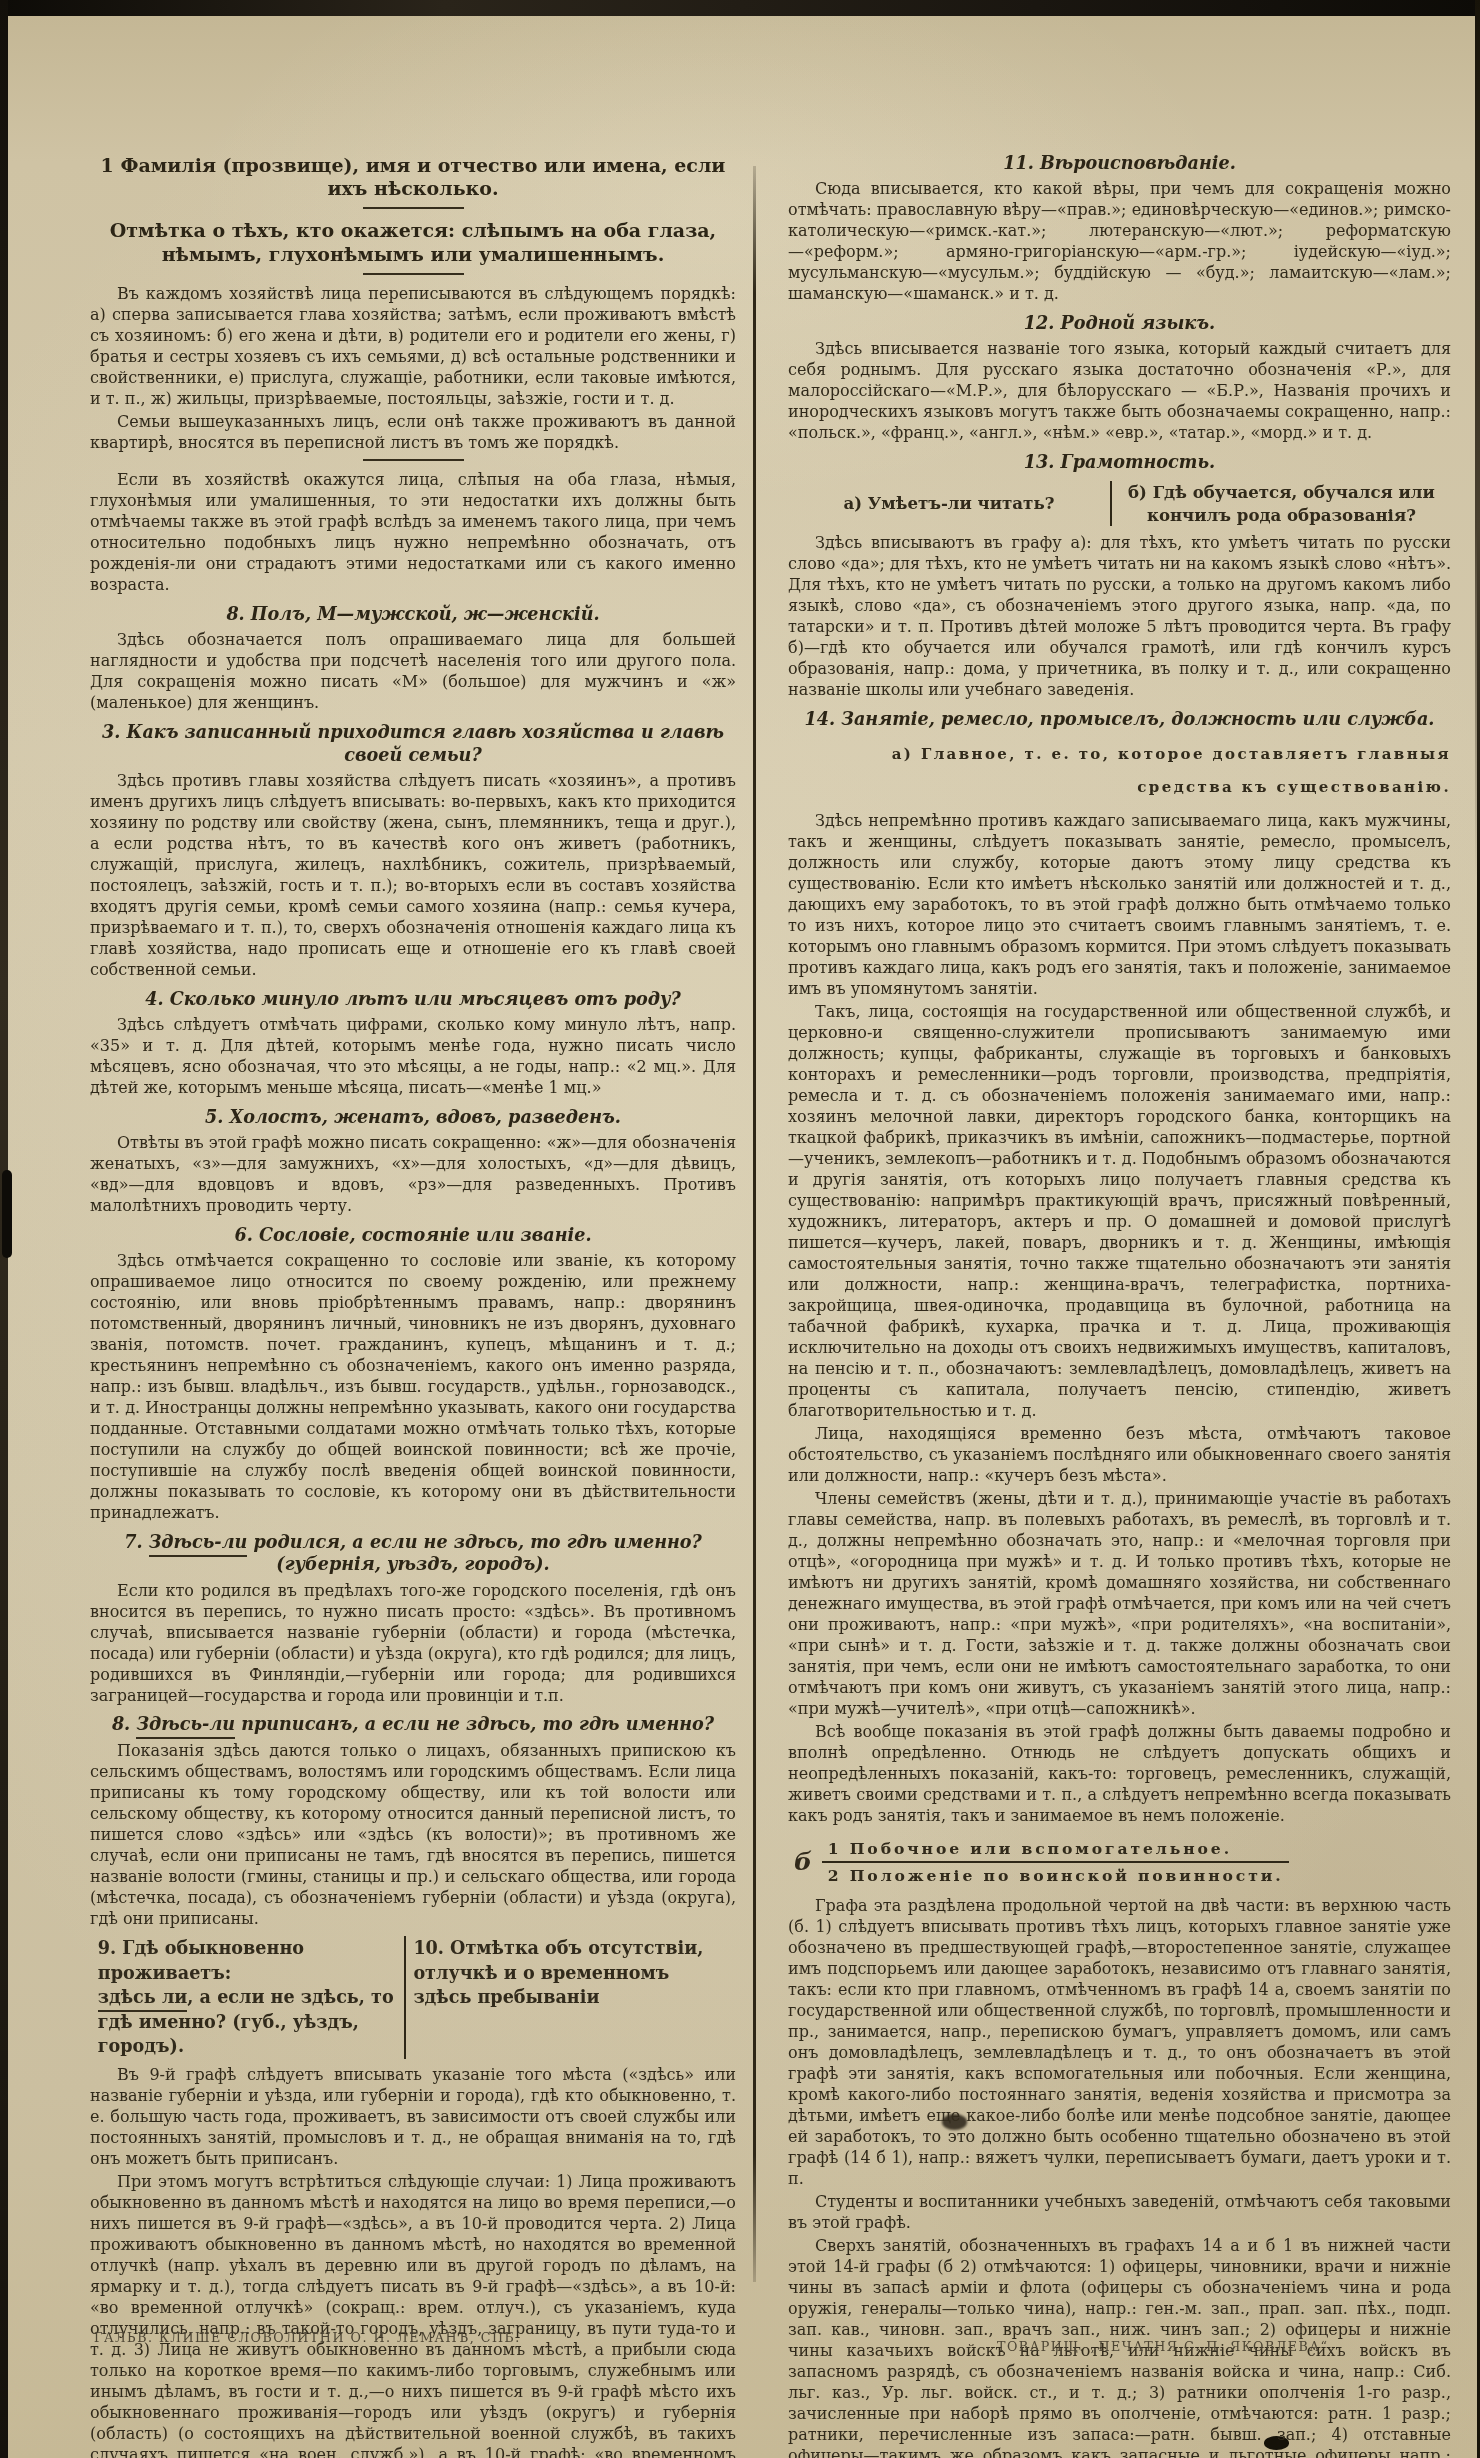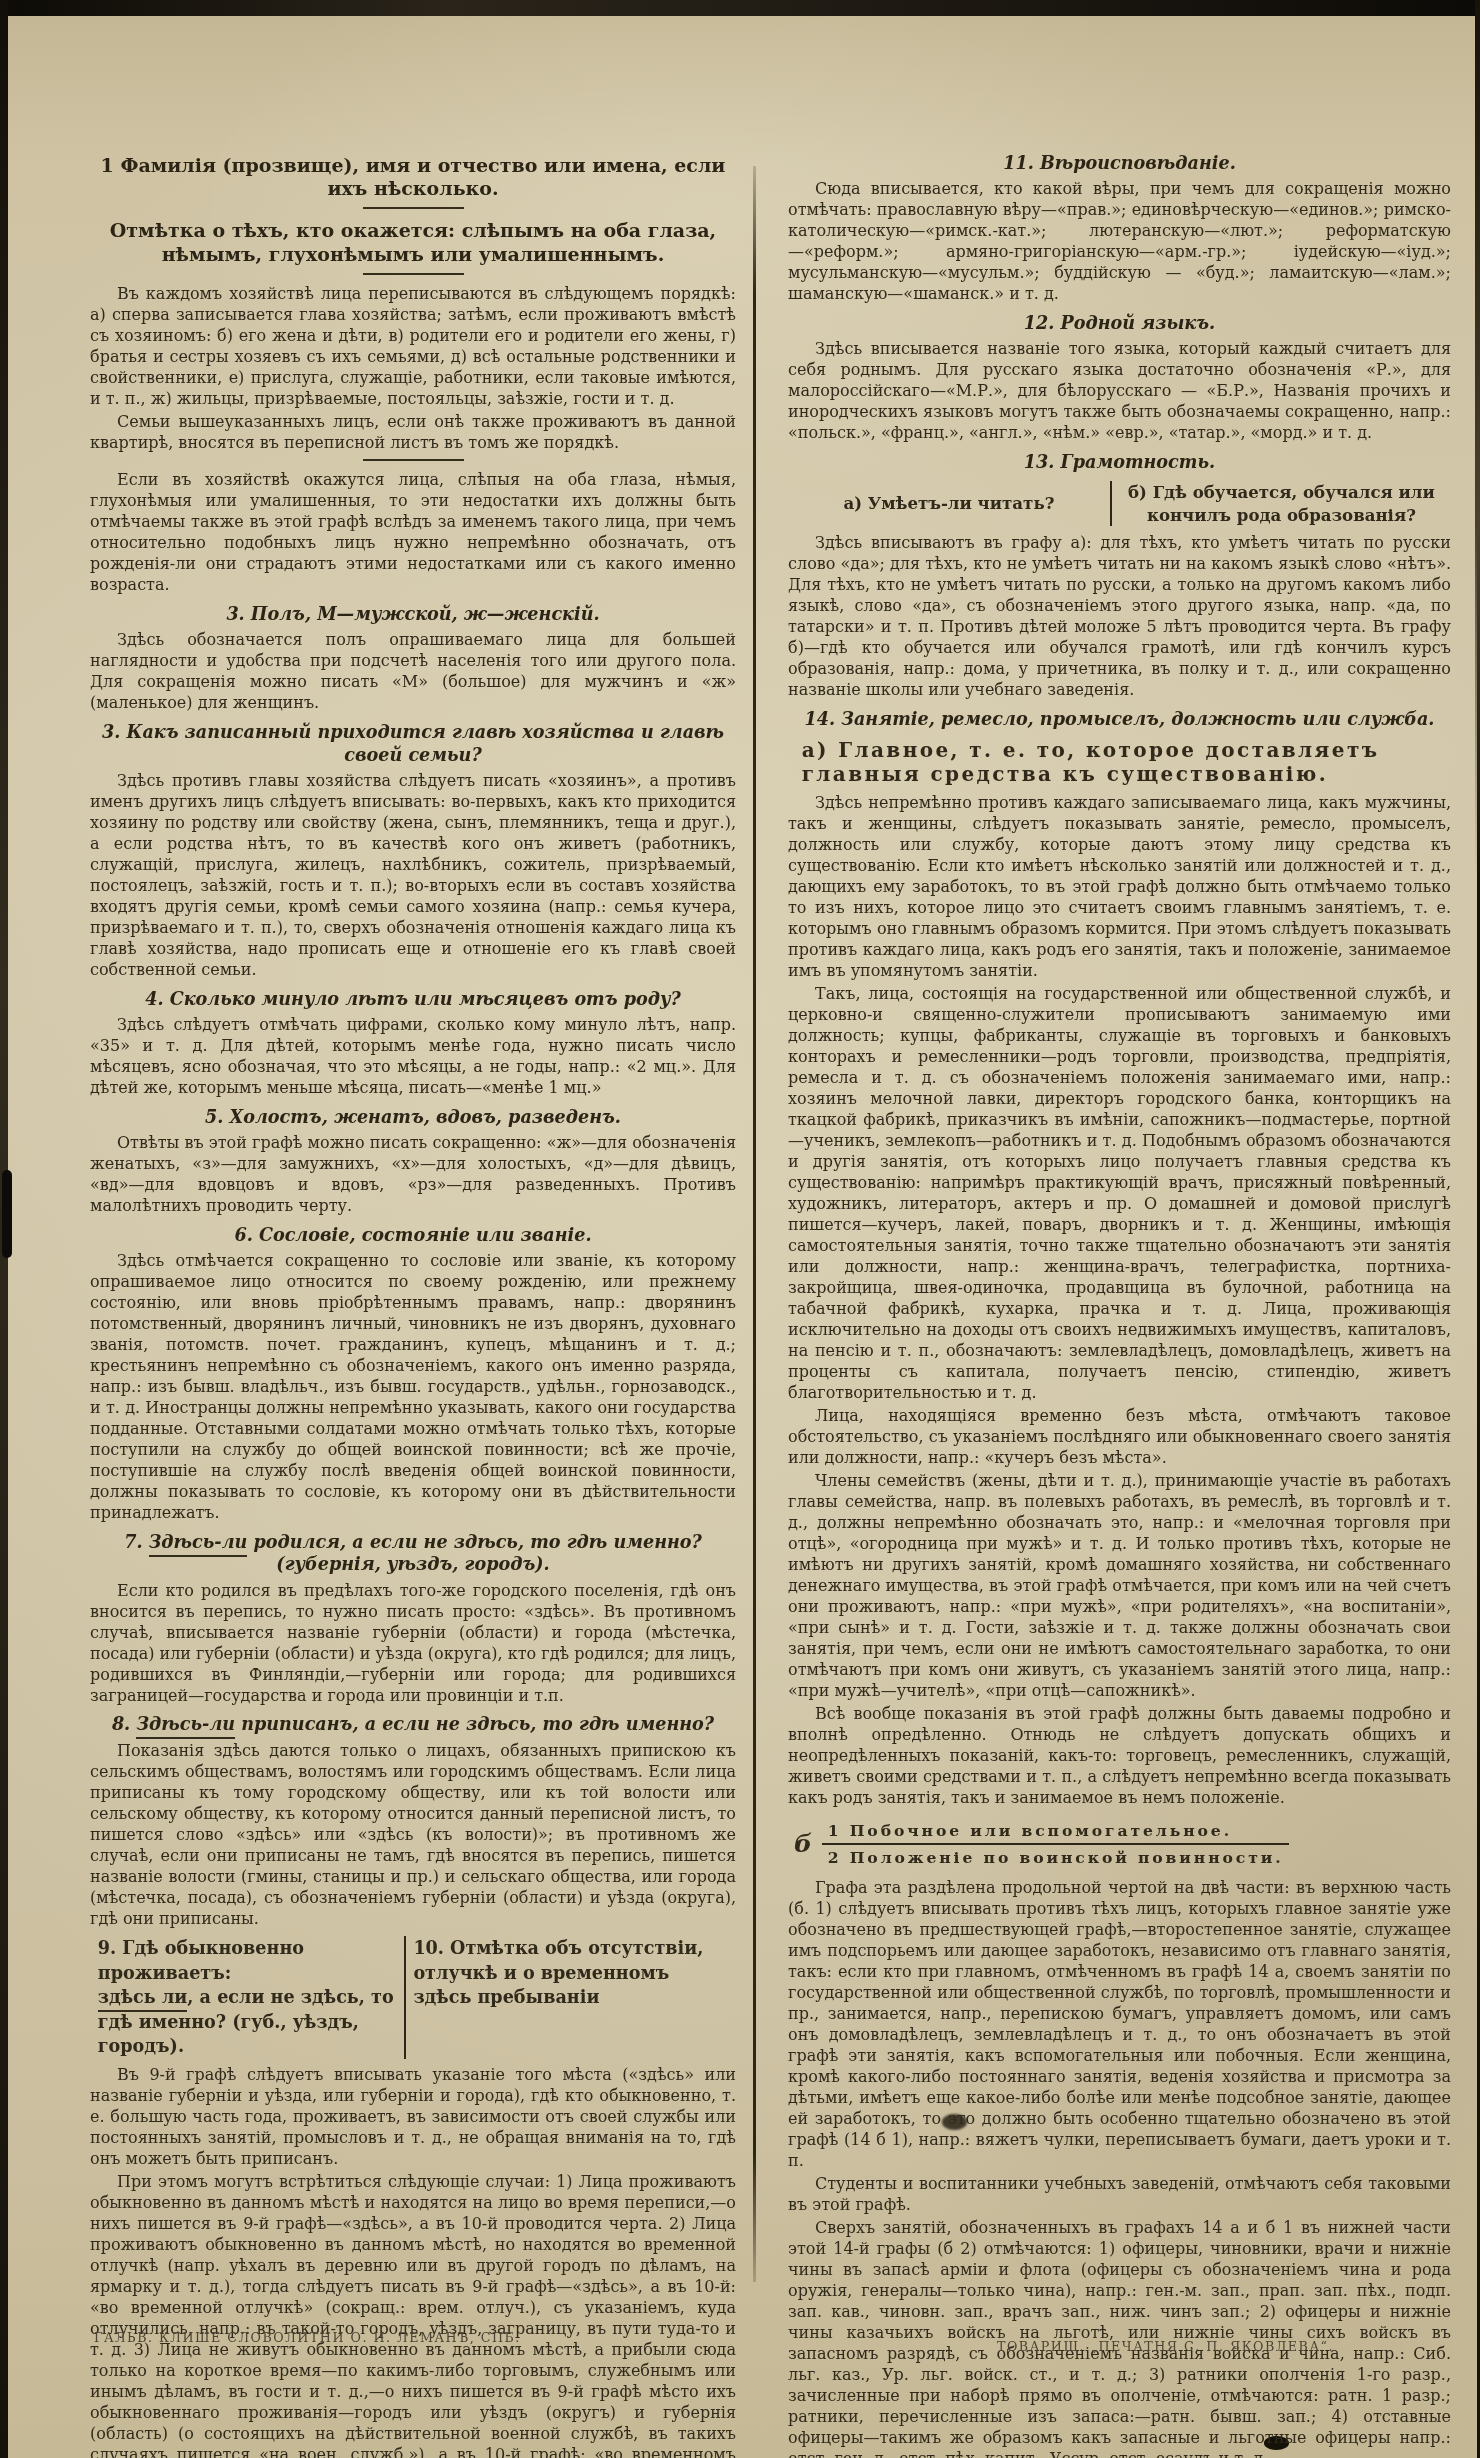--- a/index.html
+++ b/index.html
@@ -32,21 +32,21 @@
   h3{margin:9.8px 0 4.9px 0;font-size:19px;line-height:23.4px;text-align:center;font-weight:bold;color:#2c2516;}
   h4{margin:7.8px 0 3.9px 0;font-size:17.6px;line-height:22.4px;text-align:center;font-weight:bold;color:#2c2516;font-style:italic;}
   .srule{width:101px;height:0;border-top:2.9px solid #352d1c;margin:6.8px auto 7.8px auto;}
   .u-thick{border-bottom:2.9px solid #352d1c;padding-bottom:3px;}
   .twocol{display:grid;grid-template-columns:1fr 1.06fr;margin:7.8px 0 5.9px 0;}
   .twocol .cell{padding:0 7.8px;}
   .twocol .cell+.cell{border-left:2px solid #2e2717;}
   .headcell{font-weight:bold;font-size:17.6px;line-height:24.4px;text-align:left;}
   .headcell.center{text-align:left;}
   .abcell{font-weight:bold;font-size:16.6px;line-height:22.4px;text-align:center;display:flex;align-items:center;justify-content:center;}
-  .spaced{letter-spacing:2.4px;font-weight:bold;text-align:left;text-indent:0;margin:7.8px 0 5.9px 13.7px;font-size:20px;line-height:24px;}
+  .spaced{letter-spacing:2.4px;font-weight:bold;text-align:right;text-indent:0;margin:7.8px 0 5.9px 13.7px;font-size:15px;line-height:33px;}
   .bblock{display:flex;align-items:center;margin:9.8px 0 7.8px 5.9px;}
   .bblock .blabel{font-size:25px;font-weight:bold;margin-right:9.8px;font-style:italic;}
   .bblock .blines{flex:0 1 auto;}
   .bblock .bline{letter-spacing:2.9px;font-weight:bold;font-size:15.6px;line-height:25px;padding:0 5.9px;}
   .bblock .bline.first{border-bottom:2px solid #2e2717;}
   .footer{position:absolute;font-size:12.7px;letter-spacing:1.5px;color:#4c4433;white-space:nowrap;}
   .footer-left{left:94px;top:2330px;}
   .footer-right{left:997px;top:2339px;}
 </style>
 </head>
@@ -65,21 +65,21 @@
 <div class="col col-left">
   <h3>1 Фамилія (прозвище), имя и отчество или имена, если ихъ нѣсколько.</h3>
   <div class="srule"></div>
   <h3>Отмѣтка о тѣхъ, кто окажется: слѣпымъ на оба глаза, нѣмымъ, глухонѣмымъ или умалишеннымъ.</h3>
   <div class="srule"></div>
   <p>Въ каждомъ хозяйствѣ лица переписываются въ слѣдующемъ порядкѣ: а) сперва записывается глава хозяйства; затѣмъ, если проживаютъ вмѣстѣ съ хозяиномъ: б) его жена и дѣти, в) родители его и родители его жены, г) братья и сестры хозяевъ съ ихъ семьями, д) всѣ остальные родственники и свойственники, е) прислуга, служащіе, работники, если таковые имѣются, и т. п., ж) жильцы, призрѣваемые, постояльцы, заѣзжіе, гости и т. д.</p>
   <p>Семьи вышеуказанныхъ лицъ, если онѣ также проживаютъ въ данной квартирѣ, вносятся въ переписной листъ въ томъ же порядкѣ.</p>
   <div class="srule"></div>
   <p>Если въ хозяйствѣ окажутся лица, слѣпыя на оба глаза, нѣмыя, глухонѣмыя или умалишенныя, то эти недостатки ихъ должны быть отмѣчаемы также въ этой графѣ вслѣдъ за именемъ такого лица, при чемъ относительно подобныхъ лицъ нужно непремѣнно обозначать, отъ рожденія-ли они страдаютъ этими недостатками или съ какого именно возраста.</p>
 
-  <h4>3. Полъ, М—мужской, ж—женскій.</h4>
+  <h4>8. Полъ, М—мужской, ж—женскій.</h4>
   <p>Здѣсь обозначается полъ опрашиваемаго лица для большей наглядности и удобства при подсчетѣ населенія того или другого пола. Для сокращенія можно писать «М» (большое) для мужчинъ и «ж» (маленькое) для женщинъ.</p>
 
   <h4>3. Какъ записанный приходится главѣ хозяйства и главѣ своей семьи?</h4>
   <p>Здѣсь противъ главы хозяйства слѣдуетъ писать «хозяинъ», а противъ именъ другихъ лицъ слѣдуетъ вписывать: во-первыхъ, какъ кто приходится хозяину по родству или свойству (жена, сынъ, племянникъ, теща и друг.), а если родства нѣтъ, то въ качествѣ кого онъ живетъ (работникъ, служащій, прислуга, жилецъ, нахлѣбникъ, сожитель, призрѣваемый, постоялецъ, заѣзжій, гость и т. п.); во-вторыхъ если въ составъ хозяйства входятъ другія семьи, кромѣ семьи самого хозяина (напр.: семья кучера, призрѣваемаго и т. п.), то, сверхъ обозначенія отношенія каждаго лица къ главѣ хозяйства, надо прописать еще и отношеніе его къ главѣ своей собственной семьи.</p>
 
   <h4>4. Сколько минуло лѣтъ или мѣсяцевъ отъ роду?</h4>
   <p>Здѣсь слѣдуетъ отмѣчать цифрами, сколько кому минуло лѣтъ, напр. «35» и т. д. Для дѣтей, которымъ менѣе года, нужно писать число мѣсяцевъ, ясно обозначая, что это мѣсяцы, а не годы, напр.: «2 мц.». Для дѣтей же, которымъ меньше мѣсяца, писать—«менѣе 1 мц.»</p>
 
   <h4>5. Холостъ, женатъ, вдовъ, разведенъ.</h4>
   <p>Отвѣты въ этой графѣ можно писать сокращенно: «ж»—для обозначенія женатыхъ, «з»—для замужнихъ, «х»—для холостыхъ, «д»—для дѣвицъ, «вд»—для вдовцовъ и вдовъ, «рз»—для разведенныхъ. Противъ малолѣтнихъ проводить черту.</p>

